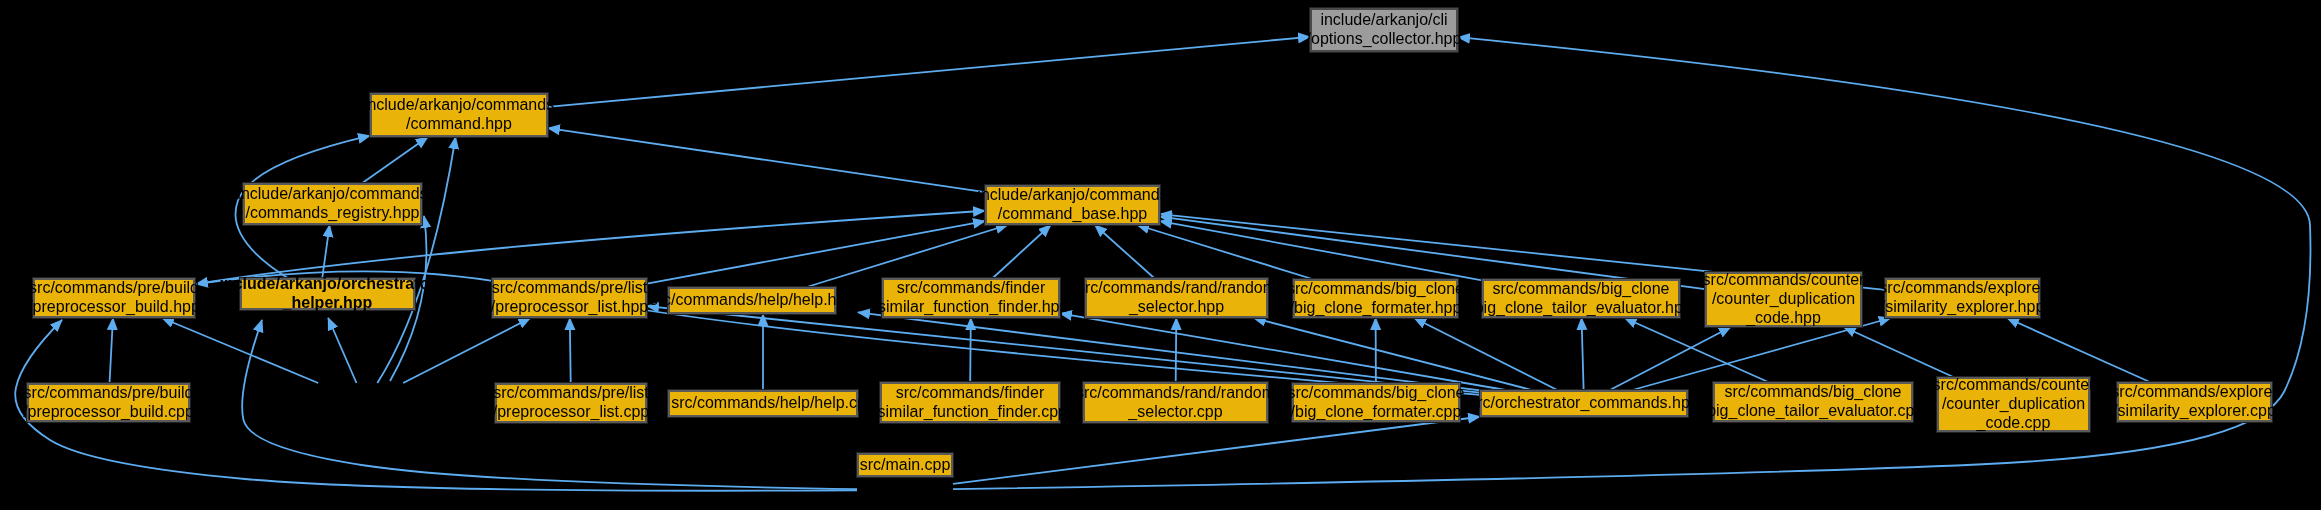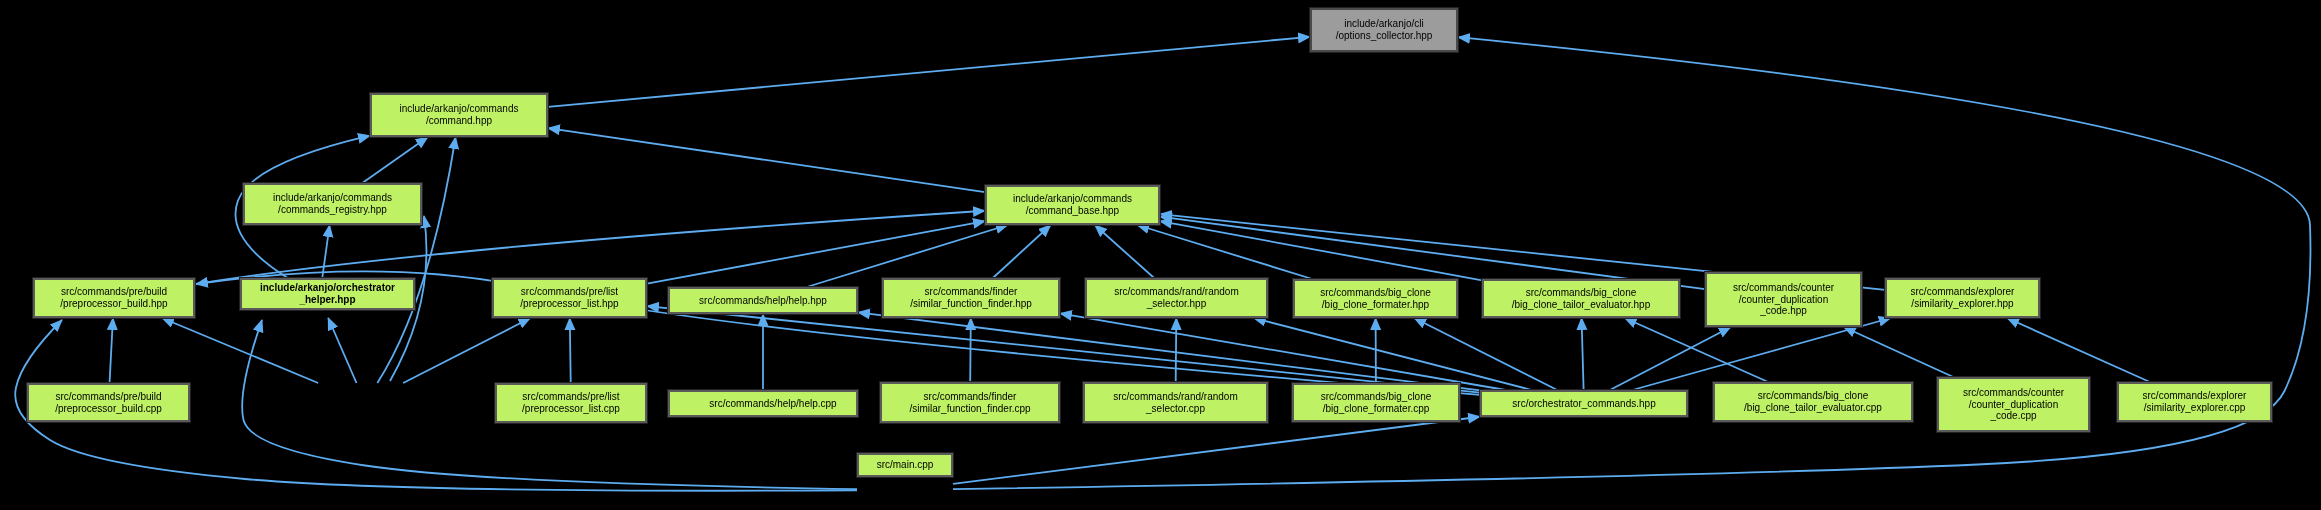--- a/index.html
+++ b/index.html
@@ -1,22 +1,22 @@
 <!DOCTYPE html>
 <html><head>
 <meta charset="utf-8">
 <style>
   html,body{margin:0;padding:0;background:#000;}
   #stage{position:relative;width:2321px;height:510px;background:#000;overflow:hidden;
          font-family:"Liberation Sans","DejaVu Sans",sans-serif;}
   #edges{position:absolute;left:0;top:0;width:2321px;height:510px;}
   .node{position:absolute;display:flex;align-items:center;justify-content:center;
-        background:#bef264;border:2px solid #5a5a5a;box-shadow:0 0 0 1px #222;
+        background:#eab308;border:2px solid #5a5a5a;box-shadow:0 0 0 1px #222;
         box-sizing:border-box;cursor:pointer;}
-  .node .lbl{color:#000;font-size:10px;line-height:1.18;text-align:center;
+  .node .lbl{color:#000;font-size:16px;line-height:1.18;text-align:center;
         white-space:pre-line;padding:1px 3px;}
   .node.root{background:#9c9c9c;border-color:#4a4a4a;}
 </style>
 </head>
 <body>
 
 <div id="stage" style="background: rgb(0, 0, 0);">
   <svg id="edges" viewBox="0 0 2321 510" xmlns="http://www.w3.org/2000/svg">
       <defs>
         <marker id="arrow" markerUnits="userSpaceOnUse" markerWidth="14" markerHeight="12" refX="12" refY="5.5" orient="auto">
@@ -87,21 +87,21 @@
 /preprocessor_build.hpp</span>
     </div>
     <div class="node" style="left: 240px; top: 278px; width: 175px; height: 32px; font-weight: bold;">
       <span class="lbl">include/arkanjo/orchestrator
 _helper.hpp</span>
     </div>
     <div class="node" style="left: 492px; top: 278px; width: 155px; height: 40px;">
       <span class="lbl">src/commands/pre/list
 /preprocessor_list.hpp</span>
     </div>
-    <div class="node" style="left: 668px; top: 287px; width: 190px; height: 27px;">
+    <div class="node" style="left: 668px; top: 287px; width: 168px; height: 27px;">
       <span class="lbl">src/commands/help/help.hpp</span>
     </div>
     <div class="node" style="left: 882px; top: 278px; width: 178px; height: 40px;">
       <span class="lbl">src/commands/finder
 /similar_function_finder.hpp</span>
     </div>
     <div class="node" style="left: 1085px; top: 278px; width: 183px; height: 40px;">
       <span class="lbl">src/commands/rand/random
 _selector.hpp</span>
     </div>

